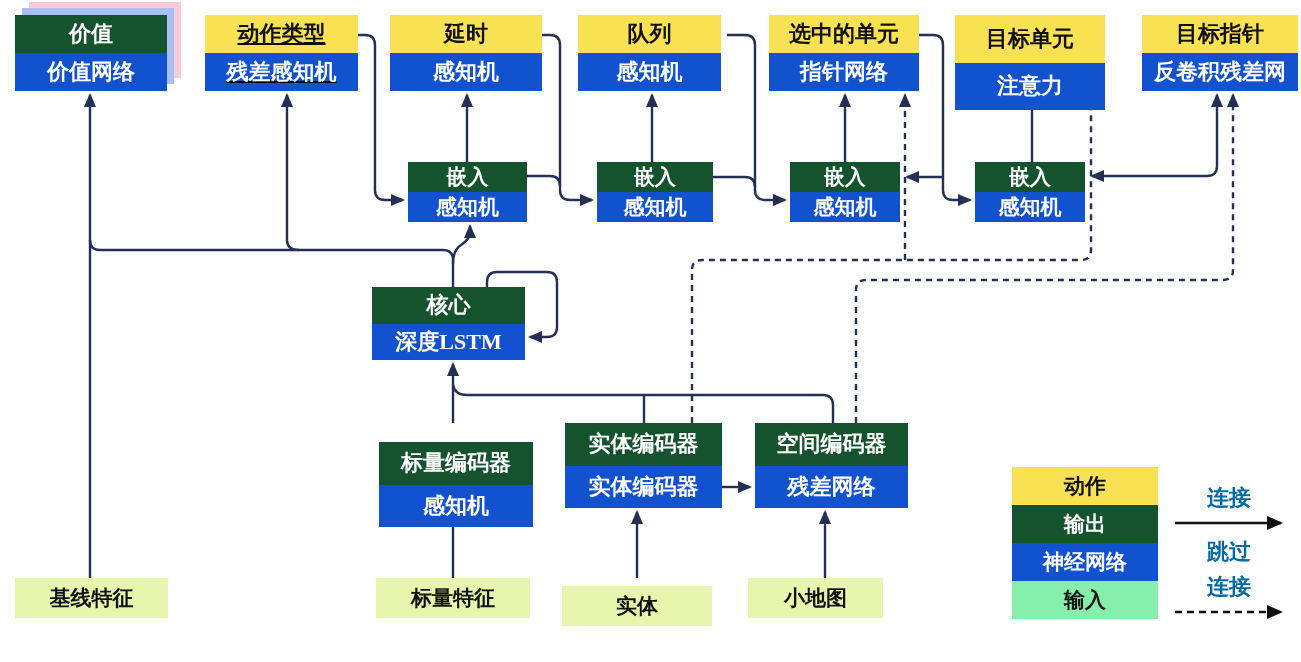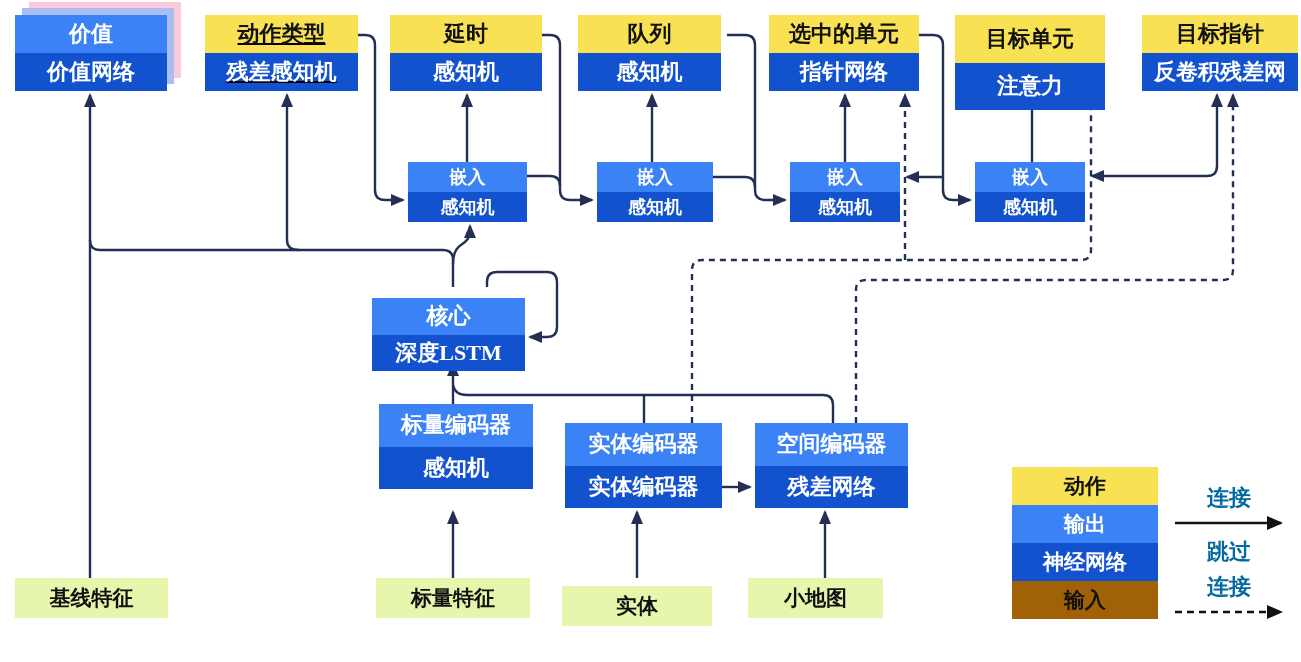--- a/index.html
+++ b/index.html
@@ -6,27 +6,27 @@
   #canvas{
     position:relative;width:1301px;height:662px;background:#ffffff;overflow:hidden;
     font-family:"Liberation Serif","DejaVu Serif",serif;
   }
   .box{position:absolute;display:flex;flex-direction:column;}
   .part{
     flex:1;display:flex;align-items:center;justify-content:center;
     font-size:22px;font-weight:600;line-height:1;white-space:nowrap;
   }
   .yellow{background:#F8E153;color:#111111;}
-  .red{background:#3b82f6;color:#ffffff;}
+  .red{background:#14532d;color:#ffffff;}
   .blue{background:#1252CE;color:#ffffff;}
-  .green{background:#a16207;color:#111111;}
+  .green{background:#86efac;color:#111111;}
   .shadow{position:absolute;}
   .pinkish{background:#FAC9DA;}
   .blueish{background:#A9BEF2;}
-  .embed .part{font-size:18px;}
+  .embed .part{font-size:21px;}
   .input-box{position:absolute;display:flex;align-items:center;justify-content:center;
     background:#E6F6AC;color:#111111;font-size:21px;font-weight:600;}
   .legend-row{flex:0 0 38px;display:flex;align-items:center;justify-content:center;
     font-size:21px;font-weight:600;}
   .legend-label{position:absolute;font-size:22px;color:#0369a1;font-weight:600;
     transform:translate(-50%,-50%);white-space:nowrap;}
   svg{position:absolute;left:0;top:0;}
 </style>
 </head>
 <body>
@@ -140,26 +140,26 @@
   </div>
   <div class="box embed" style="left:790px;top:162px;width:110px;height:60px;">
     <div class="part red">嵌入</div>
     <div class="part blue">感知机</div>
   </div>
   <div class="box embed" style="left:975px;top:162px;width:110px;height:60px;">
     <div class="part red">嵌入</div>
     <div class="part blue">感知机</div>
   </div>
 
-  <div class="box" style="left:372px;top:287px;width:153px;height:73px;margin-top:11px;">
+  <div class="box" style="left:372px;top:287px;width:153px;height:73px;">
     <div class="part red">核心</div>
     <div class="part blue">深度LSTM</div>
   </div>
 
-  <div class="box" style="left:379px;top:404px;width:154px;height:85px;border-radius:14px;">
+  <div class="box" style="left:379px;top:442px;width:154px;height:85px;border-radius:14px;">
     <div class="part red">标量编码器</div>
     <div class="part blue">感知机</div>
   </div>
   <div class="box" style="left:565px;top:423px;width:157px;height:85px;">
     <div class="part red">实体编码器</div>
     <div class="part blue">实体编码器</div>
   </div>
   <div class="box" style="left:755px;top:423px;width:153px;height:85px;">
     <div class="part red">空间编码器</div>
     <div class="part blue">残差网络</div>

